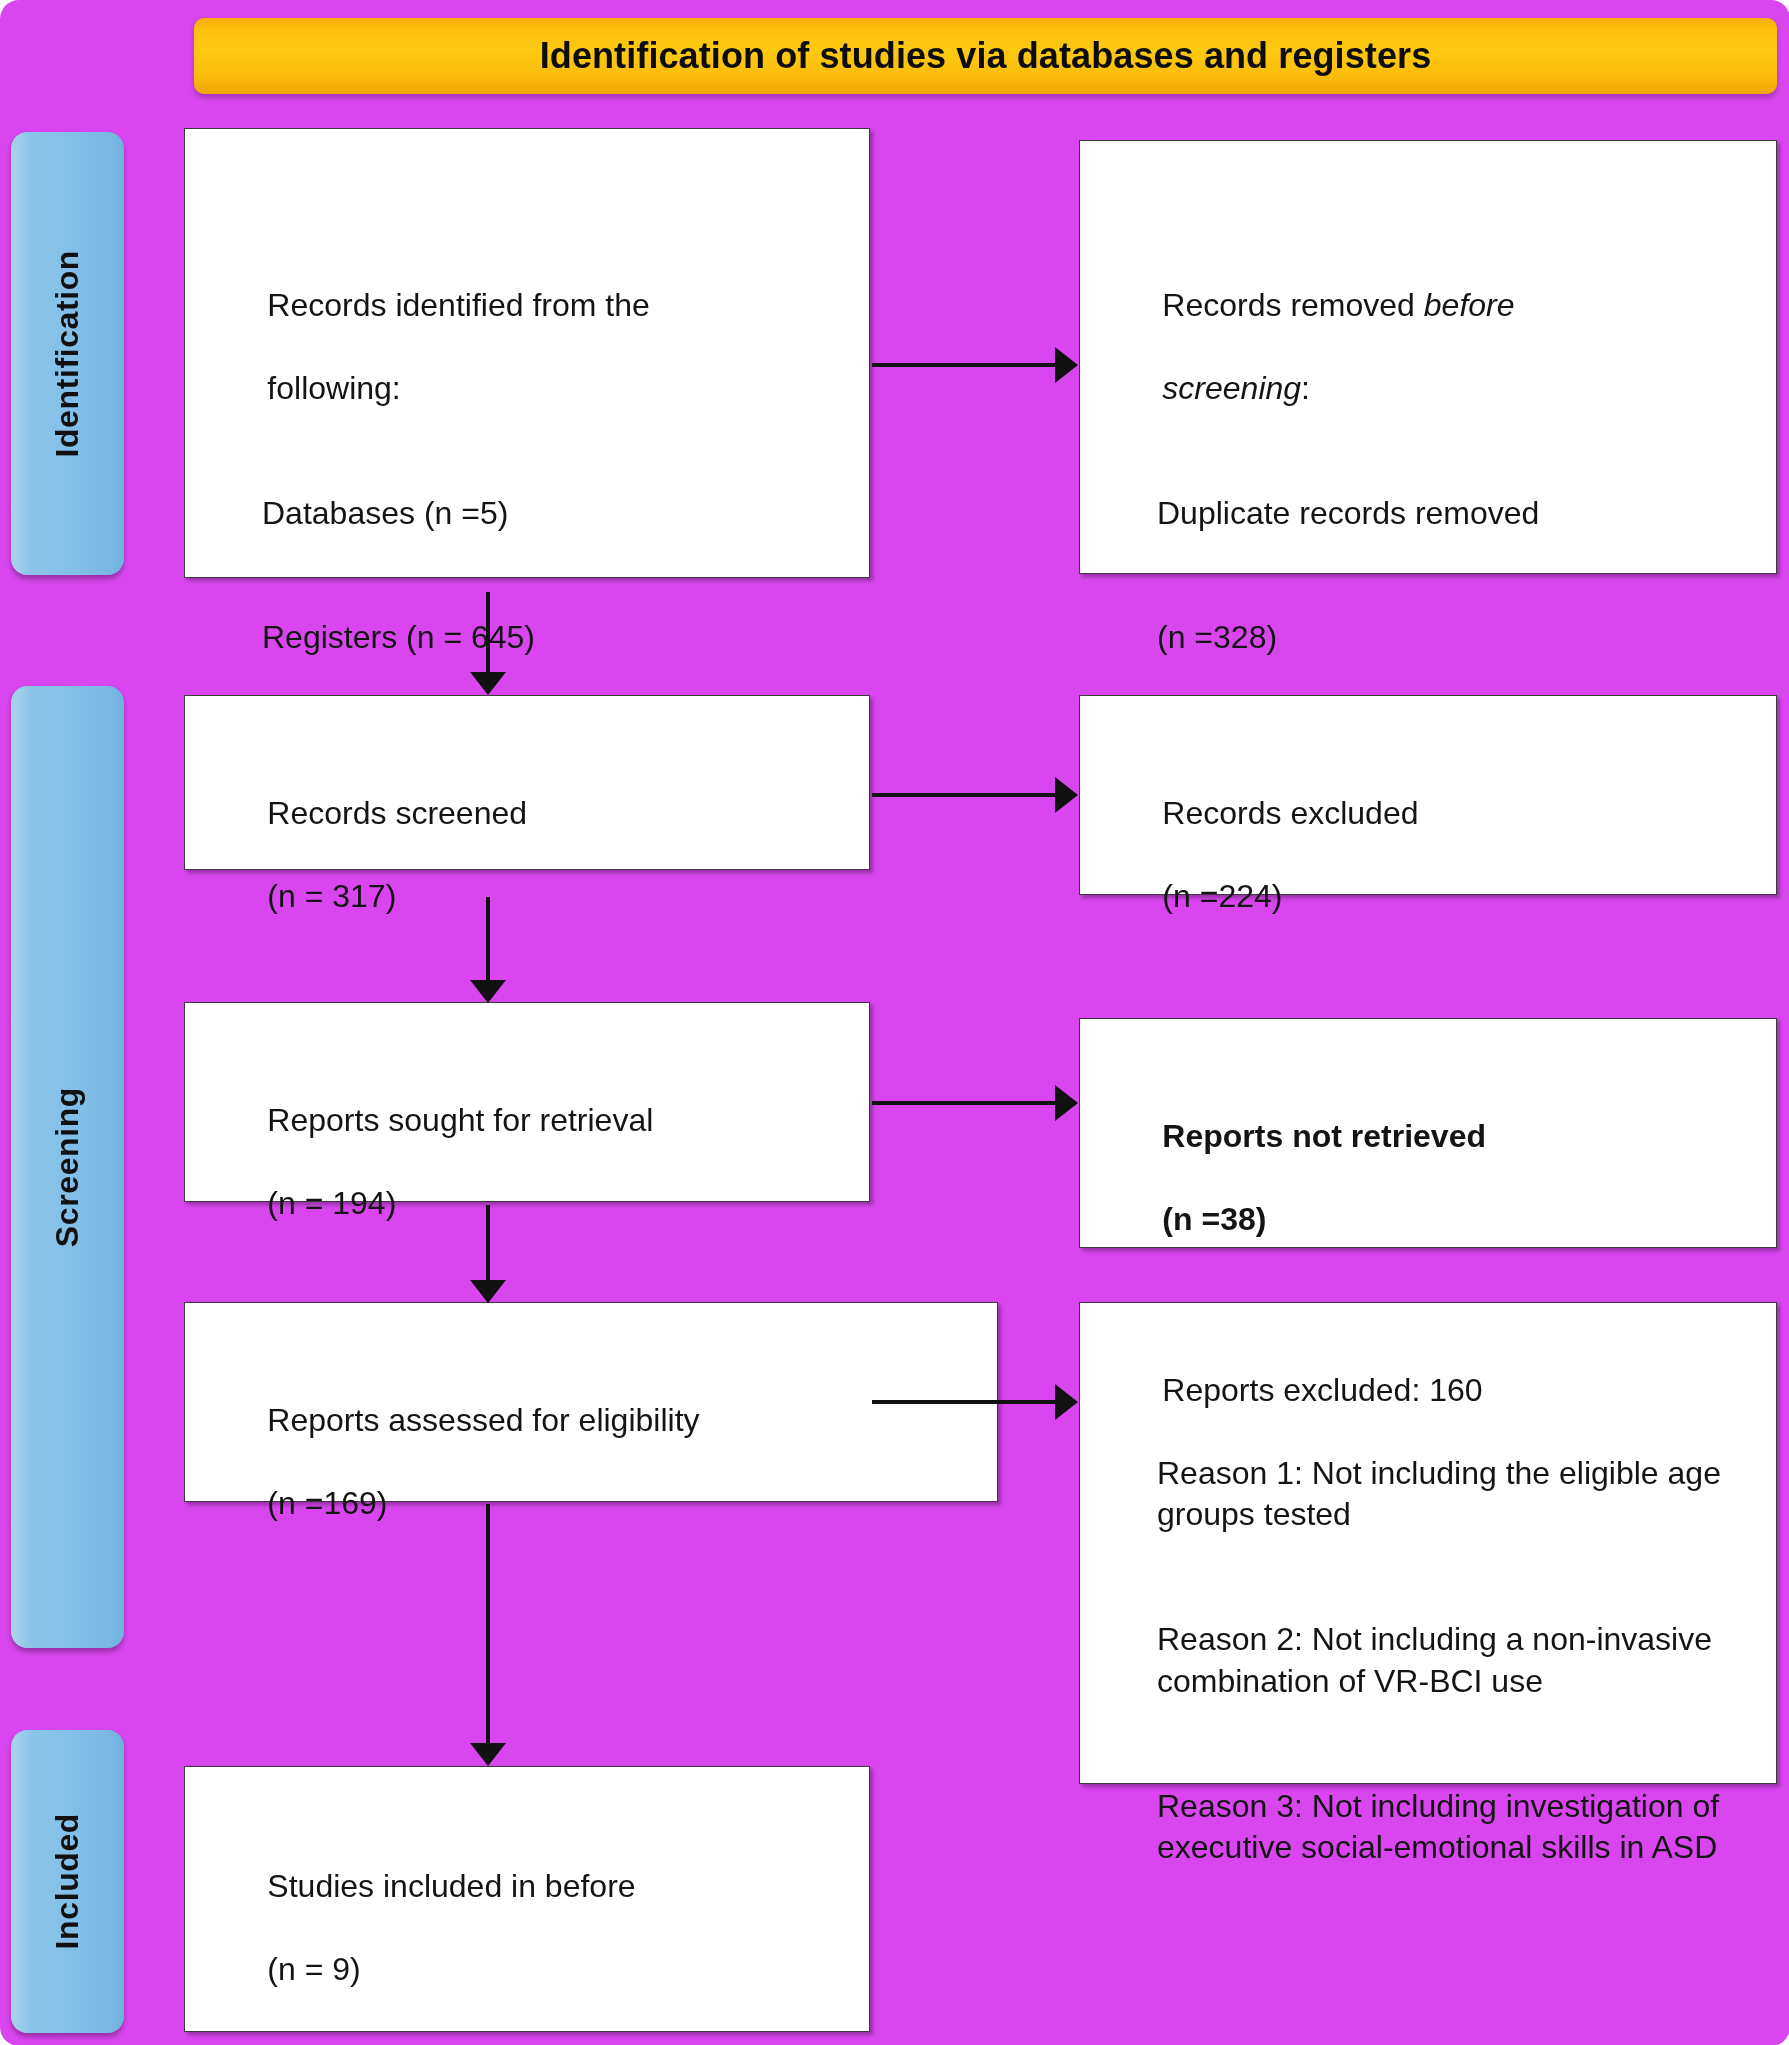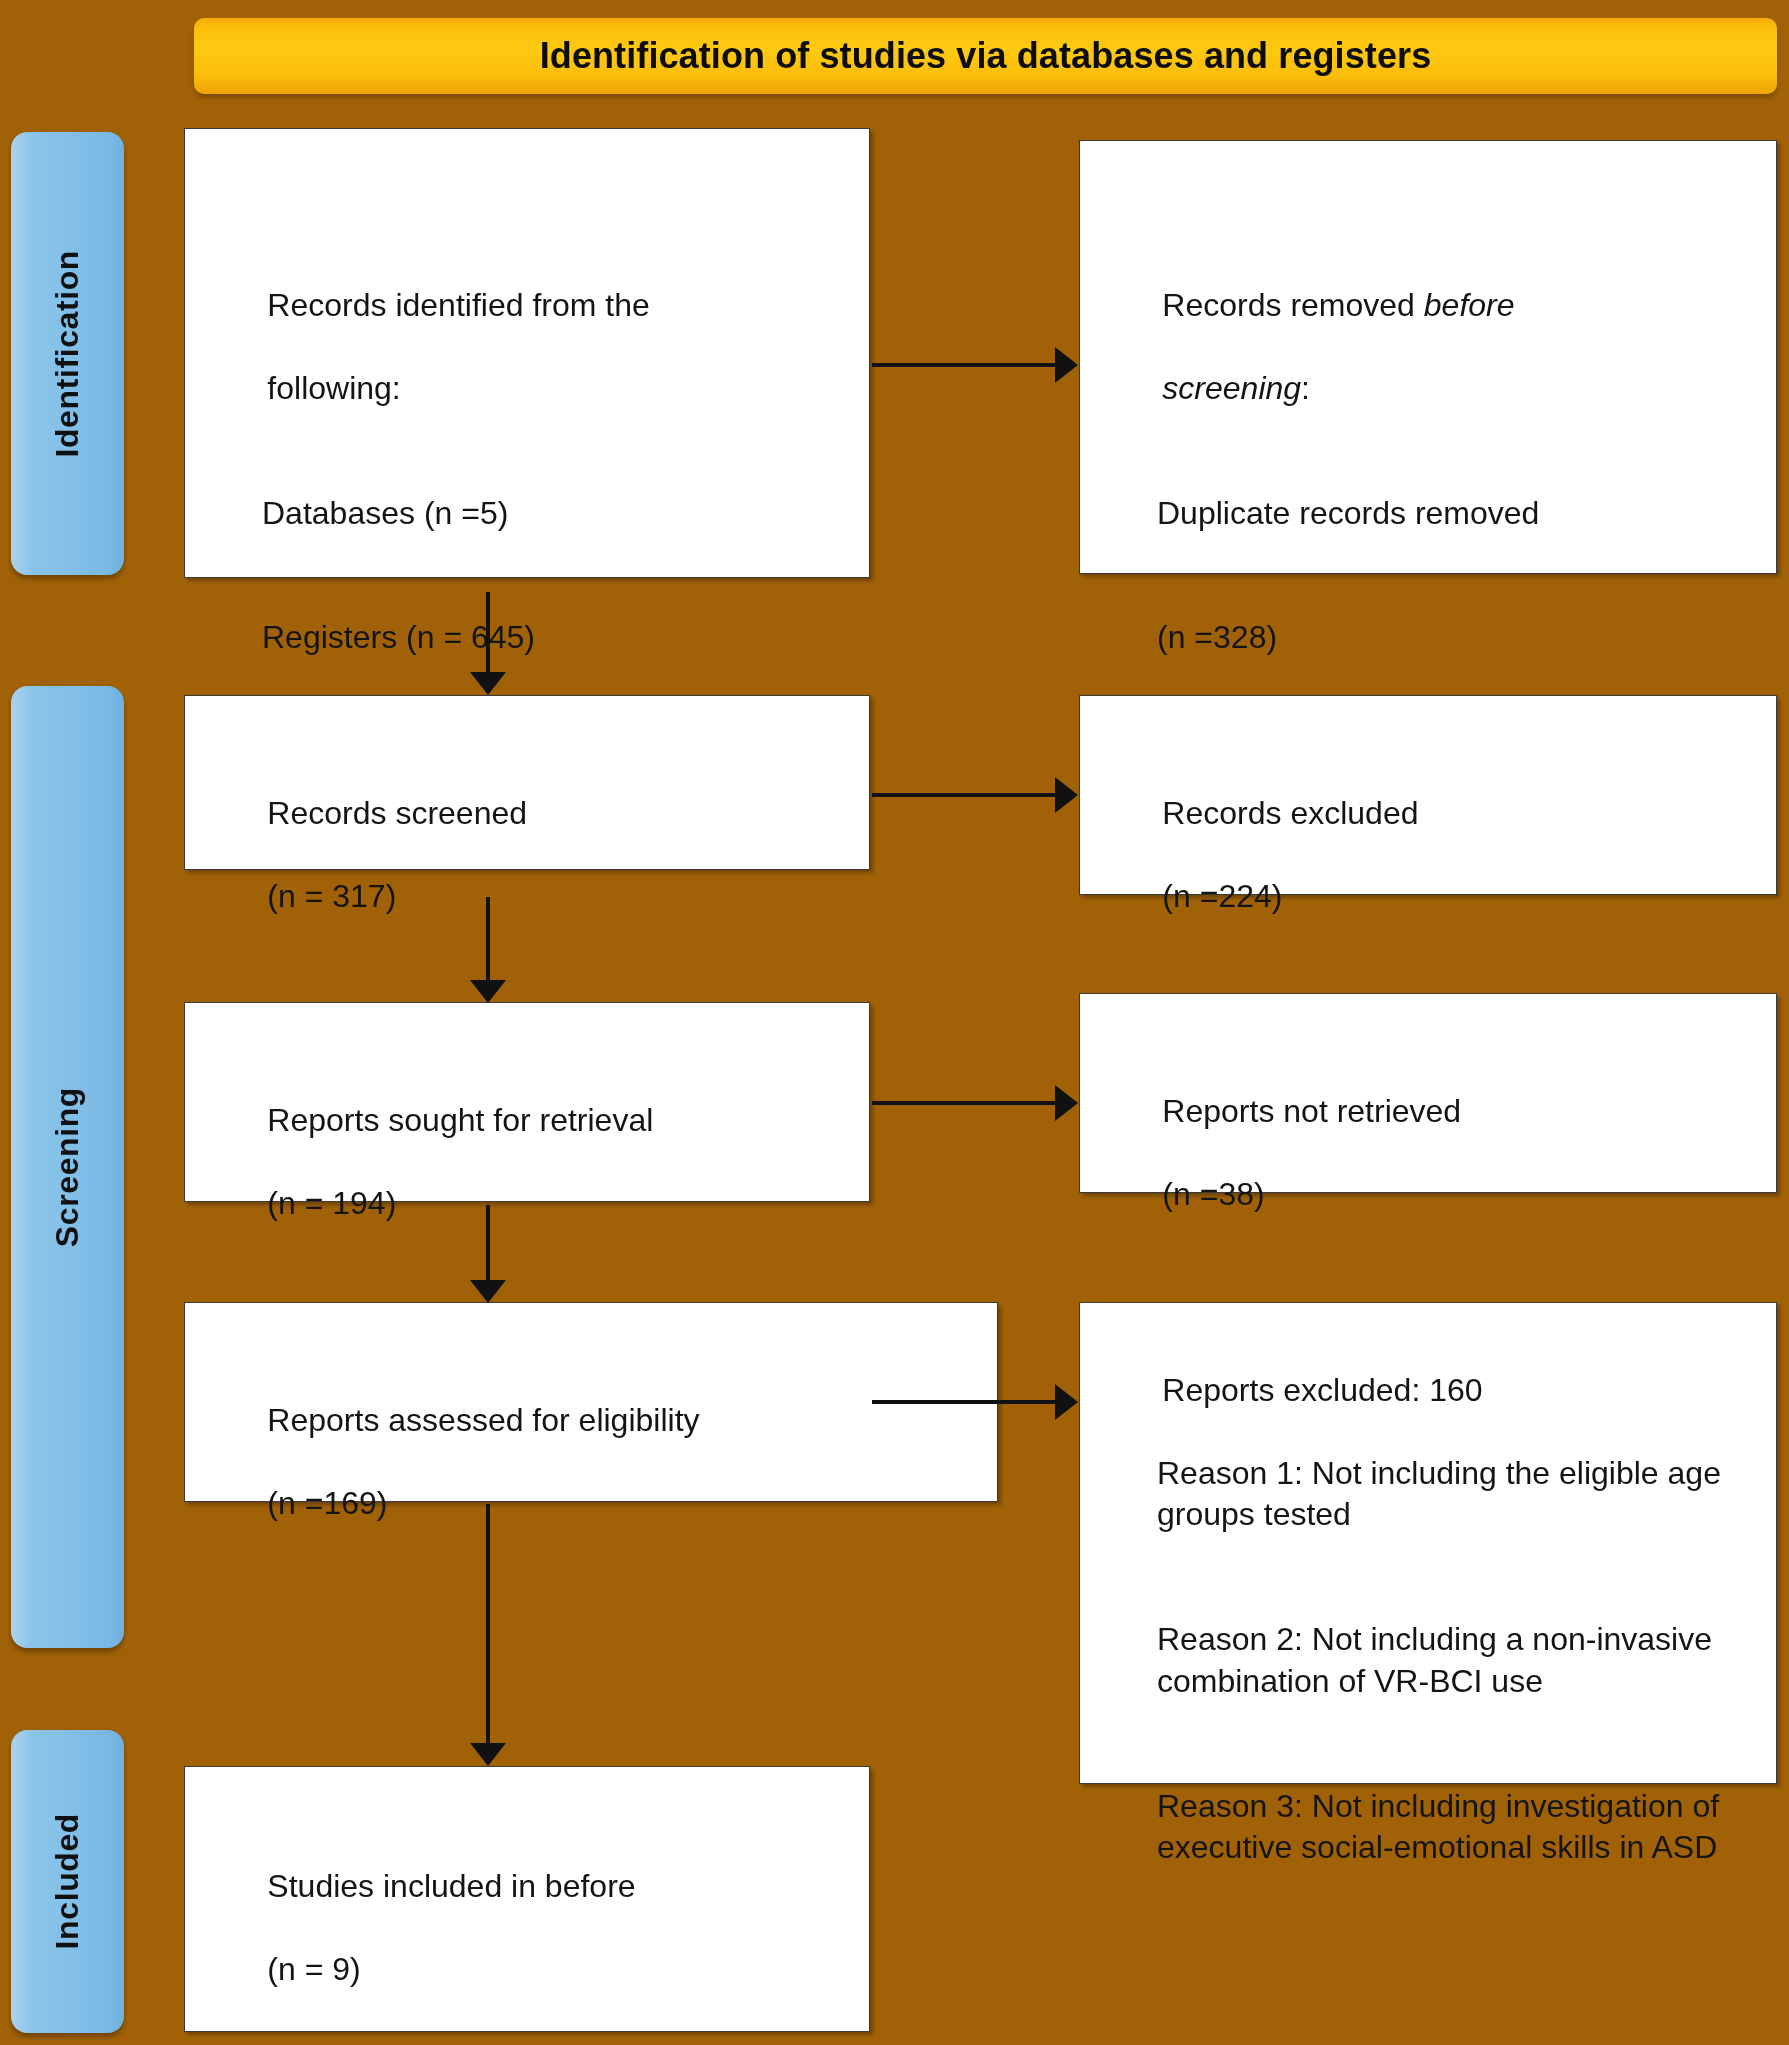--- a/index.html
+++ b/index.html
@@ -8,22 +8,23 @@
     padding: 0;
     background: #ffffff;
   }
   body {
     font-family: "Liberation Sans", sans-serif;
   }
   #stage {
     position: relative;
     width: 1790px;
     height: 2046px;
-    background: #a16207;
+    background: #d946ef;
     overflow: hidden;
+    border-radius: 19px;
   }
 
   
   .banner {
     position: absolute;
     left: 194px;
     top: 18px;
     width: 1583px;
     height: 76px;
     background: linear-gradient(to bottom,
@@ -101,21 +102,21 @@
   
   #box-identified     { left: 184px; top: 128px;  width: 686px; height: 450px; }
   #box-screened       { left: 184px; top: 695px; width: 686px; height: 175px; }
   #box-sought         { left: 184px; top: 1002px; width: 686px; height: 200px; }
   #box-assessed       { left: 184px; top: 1302px; width: 814px; height: 200px; }
   #box-included       { left: 184px; top: 1766px; width: 686px; height: 266px; }
 
   
   #box-removed        { left: 1079px; top: 140px;  width: 698px; height: 434px; }
   #box-excluded       { left: 1079px; top: 695px; width: 698px; height: 200px; }
-  #box-notretrieved   { left: 1079px; top: 993px; width: 698px; height: 200px; }
+  #box-notretrieved   { left: 1079px; top: 1018px; width: 698px; height: 230px; font-weight: bold; }
   #box-reportsexcl    { left: 1079px; top: 1302px; width: 698px; height: 482px; }
 
   
   #txt-identified   { top: 114px; }
   #txt-removed      { top: 102px; }
   #txt-screened     { top: 55px; }
   #txt-excluded     { top: 55px; }
   #txt-sought       { top: 55px; }
   #txt-notretrieved { top: 55px; }
   #txt-assessed     { top: 55px; }

